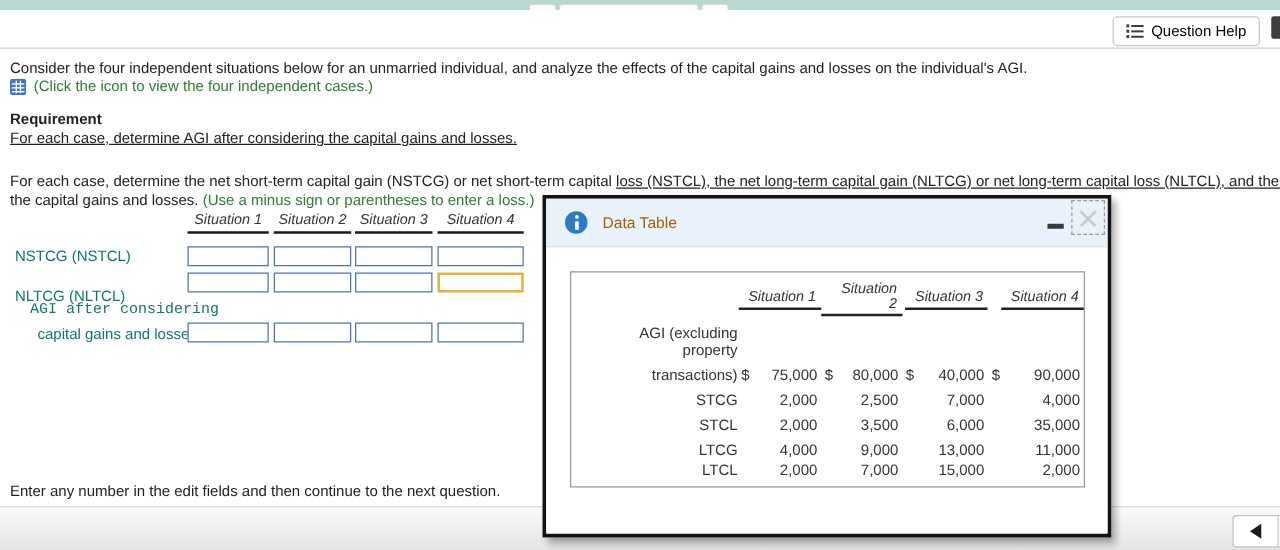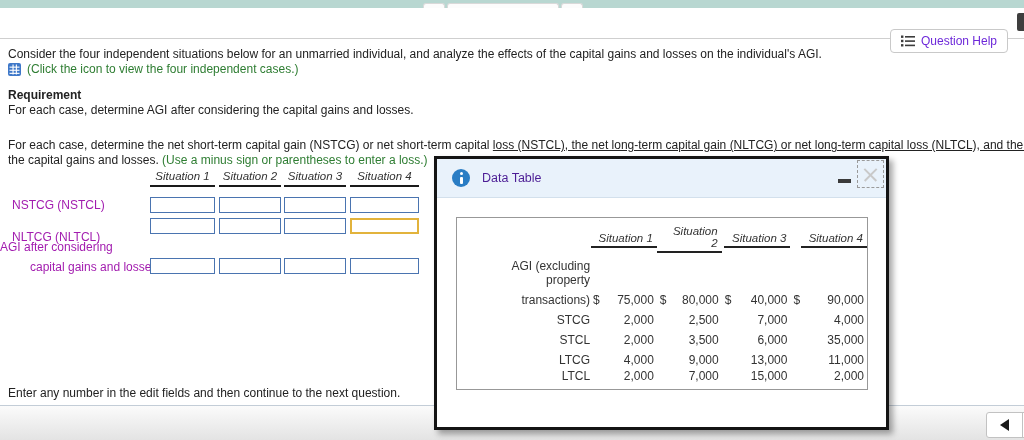--- a/index.html
+++ b/index.html
@@ -7,44 +7,44 @@
   .screen { position:relative; width:1024px; height:440px; overflow:hidden; background:#fff;
             font-family:"Liberation Sans", sans-serif; font-size:12px; color:#222; }
 
   
   .topbar { position:absolute; top:0; left:0; width:1024px; height:8px; background:#b8d7d1; }
   .tabfrag { position:absolute; top:3px; height:5px; background:#fcfcfc; border:1px solid #d9d9d9; border-bottom:none; border-radius:3px 3px 0 0; }
   .tf1 { left:423px; width:22px; } .tf2 { left:447px; width:112px; } .tf3 { left:561px; width:22px; }
 
   
   .appheader { position:absolute; top:8px; left:0; width:1024px; height:31px; background:#fff; border-bottom:1px solid #cfcfcf; }
-  .qhelp { position:absolute; top:21px; right:16px; height:24px; padding:0 10px; background:#fff;
-           border:1px solid #c9c9c9; border-radius:4px; color:#6d28d9; font:12px "Liberation Sans", sans-serif;
+  .qhelp { position:absolute; top:5px; right:16px; height:24px; padding:0 10px; background:#fff;
+           border:1px solid #c9c9c9; border-radius:4px; color:#000000; font:12px "Liberation Sans", sans-serif;
            display:flex; align-items:center; gap:6px; cursor:pointer;text-align:right; }
   .pin { position:absolute; top:5px; right:-4px; width:11px; height:18px; background:#3e3e3e; border-radius:2px; }
 
   
   .intro  { position:absolute; left:8px; top:47px; width:1012px; white-space:nowrap; overflow:hidden; }
   .iconrow{ position:absolute; left:8px; top:62px; display:flex; align-items:center; gap:6px; }
   .green  { color:#2e7d32; }
   a.green { text-decoration:none; cursor:pointer; }
   .req-h  { position:absolute; left:8px; top:88px; font-weight:bold; }
-  .req-t  { position:absolute; left:8px; top:103px; }
+  .req-t  { position:absolute; left:8px; top:103px;text-decoration:underline; }
   .task1  { position:absolute; left:8px; top:138px; width:1016px; white-space:nowrap; overflow:hidden; }
   .task1 .ul { text-decoration:underline; }
   .task2  { position:absolute; left:8px; top:153px; white-space:nowrap; }
 
   
   .ath { position:absolute; top:170px; text-align:center; font-style:italic; font-size:11.5px; color:#333;
          border-bottom:2px solid #1a1a1a; padding-bottom:3px; }
   .ath1 { left:150px; width:65px; } .ath2 { left:219px; width:62px; }
   .ath3 { left:284px; width:62px; } .ath4 { left:350px; width:69px; }
-  .albl { position:absolute; color:#a21caf; }
+  .albl { position:absolute; color:#0f766e; }
   .albl1 { left:12px; top:198px; } .albl2 { left:12px; top:230px; }
-  .albl3a{ left:0; top:240px; } .albl3b{ left:30px; top:260px; }
+  .albl3a{ left:24px; top:240px;font-family:Liberation Mono, monospace; } .albl3b{ left:30px; top:260px; }
   .ans { position:absolute; height:16px; border:1.5px solid #4a74b0; background:#fff; padding:0 2px;
          font:11px "Liberation Sans", sans-serif; }
   .c1 { left:150px; width:65px; } .c2 { left:219px; width:62px; }
   .c3 { left:284px; width:62px; } .c4 { left:350px; width:69px; }
   .r1 { top:197px; } .r2 { top:218px; } .r3 { top:258px; }
   .focus-field { border:2px solid #e2b33c; }
 
   .note { position:absolute; left:8px; top:386px; }
 
   
@@ -56,21 +56,21 @@
   .navdiv { width:1px; background:#c2c2c2; }
   .tri { width:0; height:0; border-top:6px solid transparent; border-bottom:6px solid transparent; border-right:9px solid #1a1a1a; }
 
   
   .dialog { position:absolute; left:434px; top:156px; width:455px; height:274px; background:#fff;
             border:3px solid #141414; box-shadow:4px 4px 6px rgba(0,0,0,0.35); }
   .dhead { position:relative; height:39px; background:#e9f2fb; border-bottom:1px solid #d3e0ec; }
   .info-icon { position:absolute; left:15px; top:10px; width:18px; height:18px; border-radius:50%; background:#2a7dc4; }
   .info-dot { position:absolute; left:8px; top:3px;  width:3px; height:3px; background:#fff; border-radius:50%; }
   .info-bar { position:absolute; left:8px; top:8px;  width:3px; height:7px; background:#fff; border-radius:1px; }
-  .dtitle { position:absolute; left:45px; top:12px; font-size:12.5px; color:#4c1d95; }
+  .dtitle { position:absolute; left:45px; top:12px; font-size:12.5px; color:#a16207; }
   .minbtn { position:absolute; left:398px; top:12px; width:18px; height:15px; border:none; background:transparent; cursor:pointer; }
   .minbar { display:block; width:13px; height:4px; background:#3a3a3a; margin:5px auto 0; }
   .closebtn { position:absolute; left:420px; top:1px; width:27px; height:28px; background:transparent; border:1px dashed #9a9a9a; cursor:pointer; }
   .xa, .xb { position:absolute; left:4px; top:13px; width:17px; height:1.5px; background:#c9c9c9; }
   .xa { transform:rotate(45deg); } .xb { transform:rotate(-45deg); }
 
   .dbody { position:relative; height:228px; background:#fff; }
   .dtable-wrap { position:absolute; left:19px; top:19px; width:412px; border:1px solid #989898; background:#fff; }
   table.dtable { width:100%; border-collapse:collapse; font-size:12px; color:#333; }
   .dtable th { font-weight:normal; text-align:right; padding-top:7px; }

